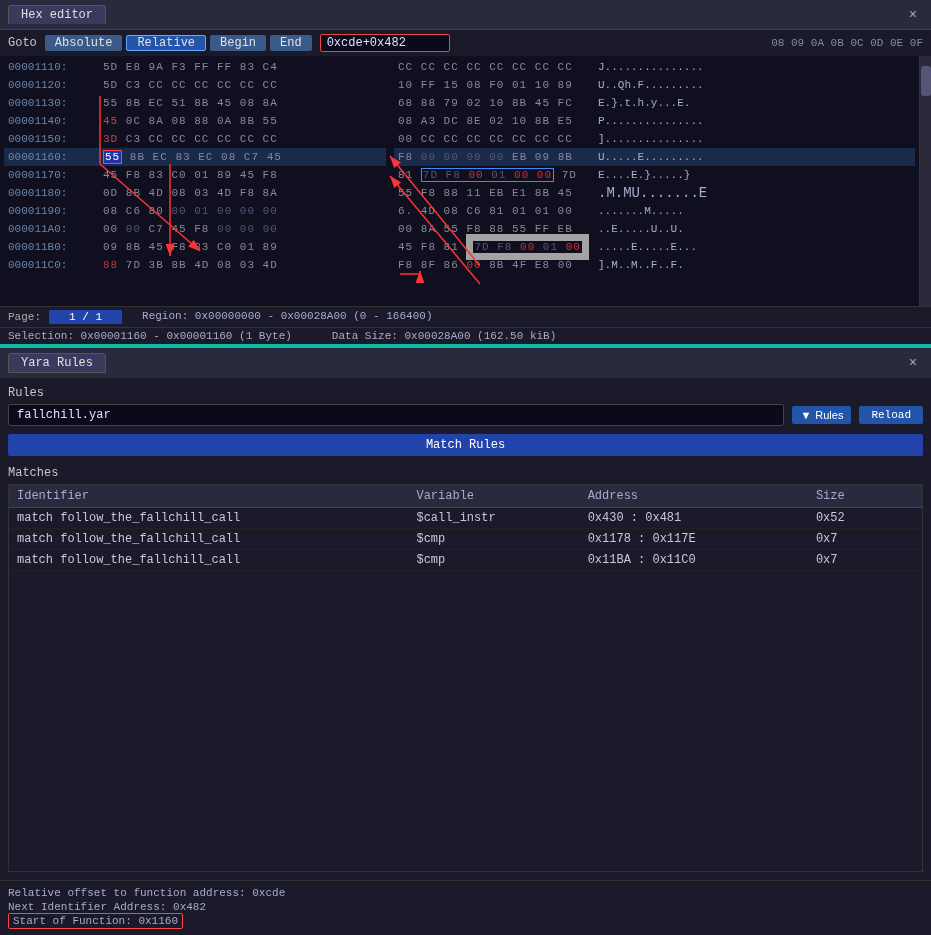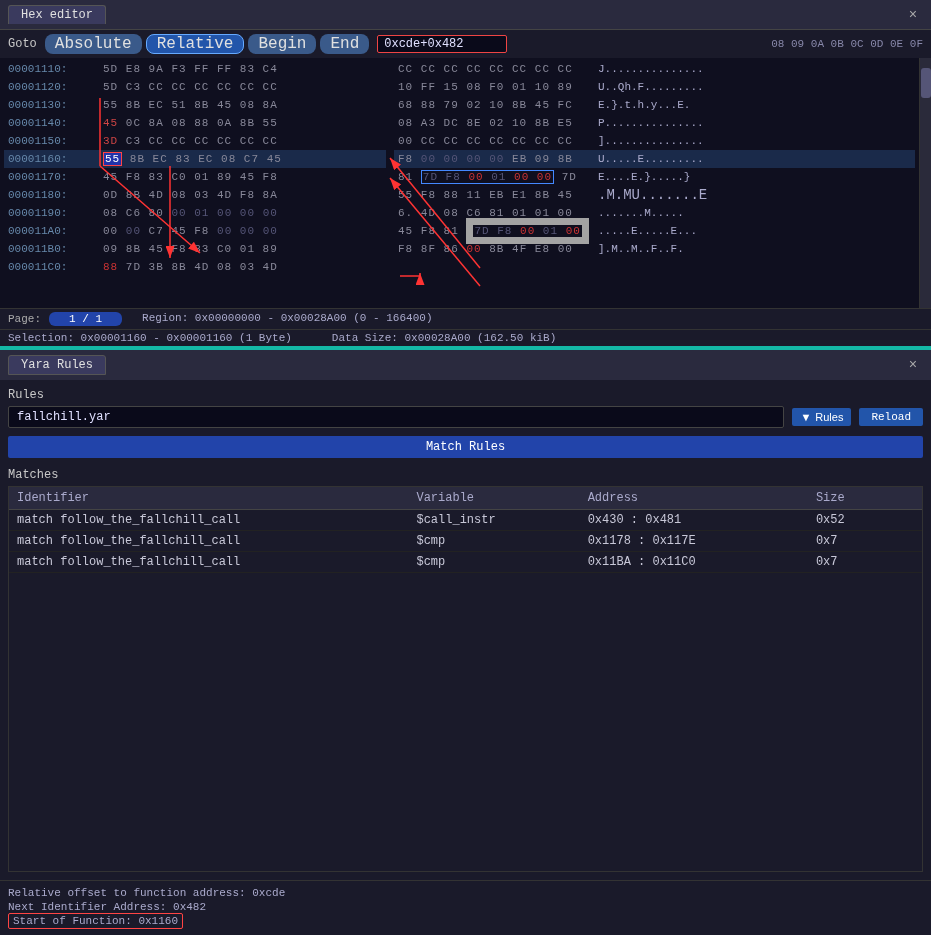--- a/index.html
+++ b/index.html
@@ -79,23 +79,23 @@
     }
     .addr-buttons {
       display: flex;
       gap: 4px;
     }
     .addr-btn {
       background: #3a5a8a;
       color: #e0e0e0;
       border: none;
       padding: 0 10px;
-      border-radius: 8px;
+      border-radius: 2px;
       cursor: pointer;
-      font-size: 16px;
+      font-size: 12px;
       font-family: 'Courier New', monospace;
     }
     .addr-btn.active {
       background: #2255aa;
       border: 1px solid #66aaff;
     }
     .hex-addr-input {
       background: #0a0a1a;
       border: 1px solid #ef4444;
       color: #e0e0ff;
@@ -144,21 +144,21 @@
       gap: 20px;
       font-size: 11px;
       color: #aaaacc;
       border-top: 1px solid #333;
       flex-shrink: 0;
     }
     .page-nav {
       background: #2244aa;
       color: #fff;
       padding: 1px 20px;
-      border-radius: 6px;
+      border-radius: 1px;
       font-size: 11px;
     }
 
     .hex-status-bar {
       background: #1a1a2a;
       padding: 2px 8px;
       display: flex;
       gap: 40px;
       font-size: 11px;
       color: #aaaacc;
@@ -467,20 +467,24 @@
           <div class="hex-row">
             <span class="hex-bytes" style="color:#888899; font-size:11px; width:200px; display:inline-block;">55 F8 88 11 EB E1 8B 45</span>
             <span class="ascii-col" style="font-size:14px;text-align:right;">.M.MU.......E</span>
           </div>
 
           <div class="hex-row">
             <span class="hex-bytes" style="color:#888899; font-size:11px; width:200px; display:inline-block;">6. 4D 08 C6 81 01 01 00</span>
             <span class="ascii-col" style="font-size:11px;">.......M.....</span>
           </div>
 
+          <div class="hex-row">
+            <span class="hex-bytes" style="color:#888899; font-size:11px; width:200px; display:inline-block;">00 8A 55 F8 88 55 FF EB</span>
+            <span class="ascii-col" style="font-size:11px;">..E.....U..U.</span>
+          </div>
 
           <div class="hex-row">
             <span class="hex-bytes" style="font-size:11px; width:200px; display:inline-block;">
               <span style="color:#888899;">45 F8 81 </span>
               <span style="border: 7px solid #a3a3a3; padding: 0 1px; color:#555577;">7D F8 <span style="color:#cc3333;">00</span> 01 <span style="color:#cc3333;">00</span></span>
             </span>
             <span class="ascii-col" style="font-size:11px;">.....E.....E...</span>
           </div>
 
           <div class="hex-row">

